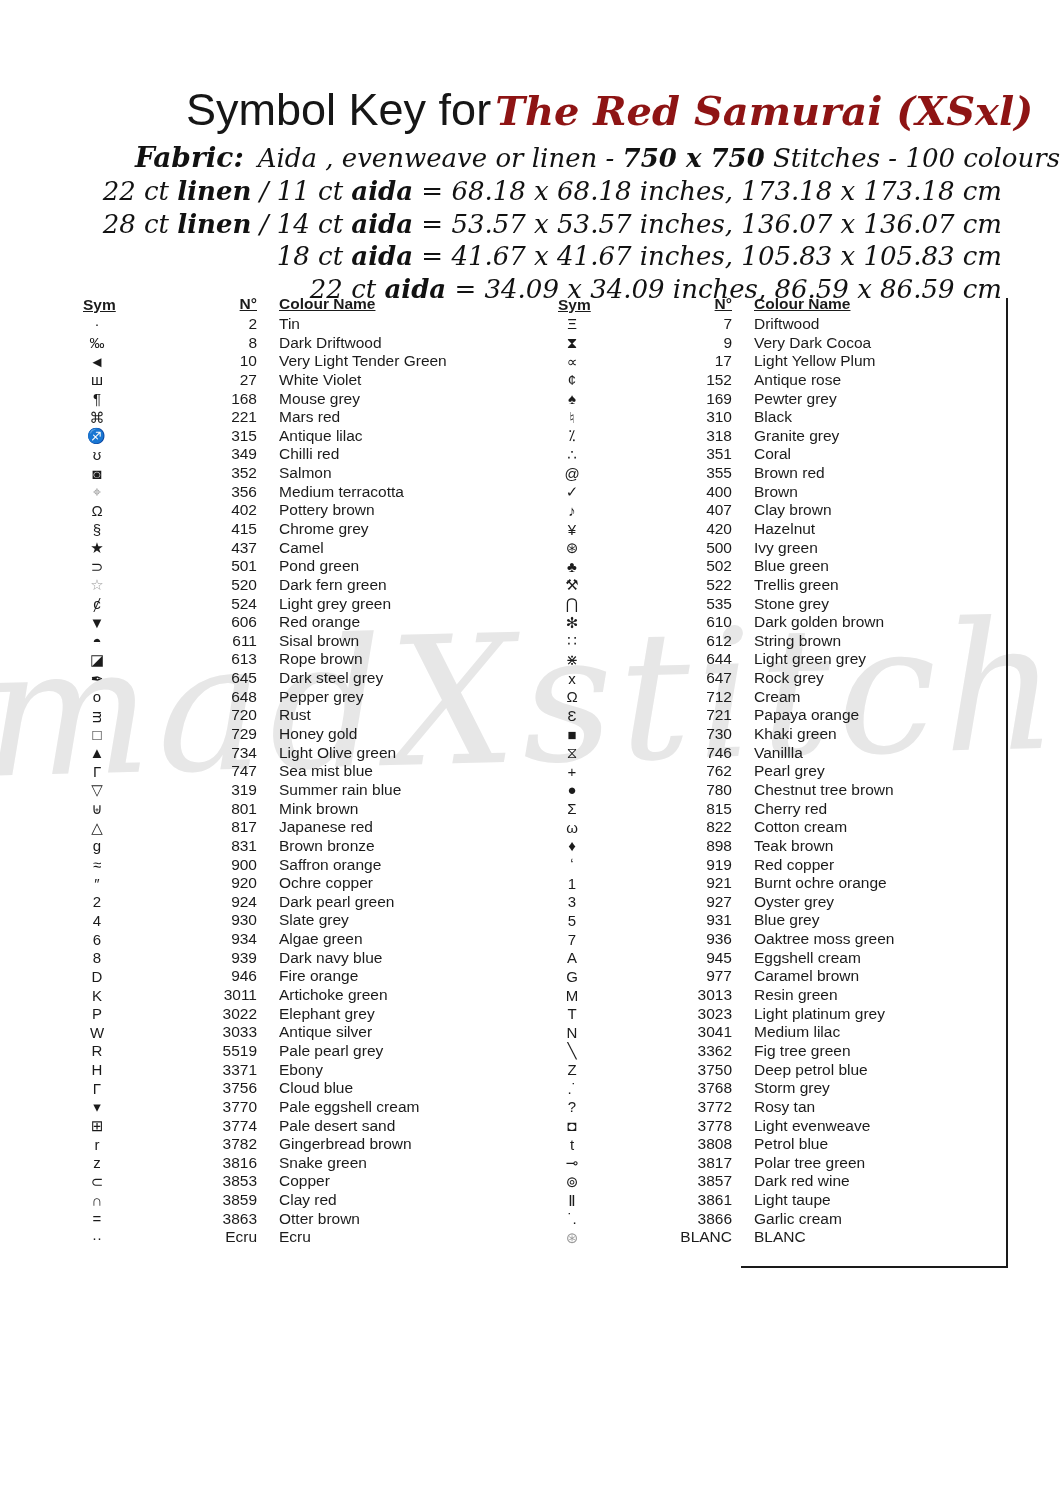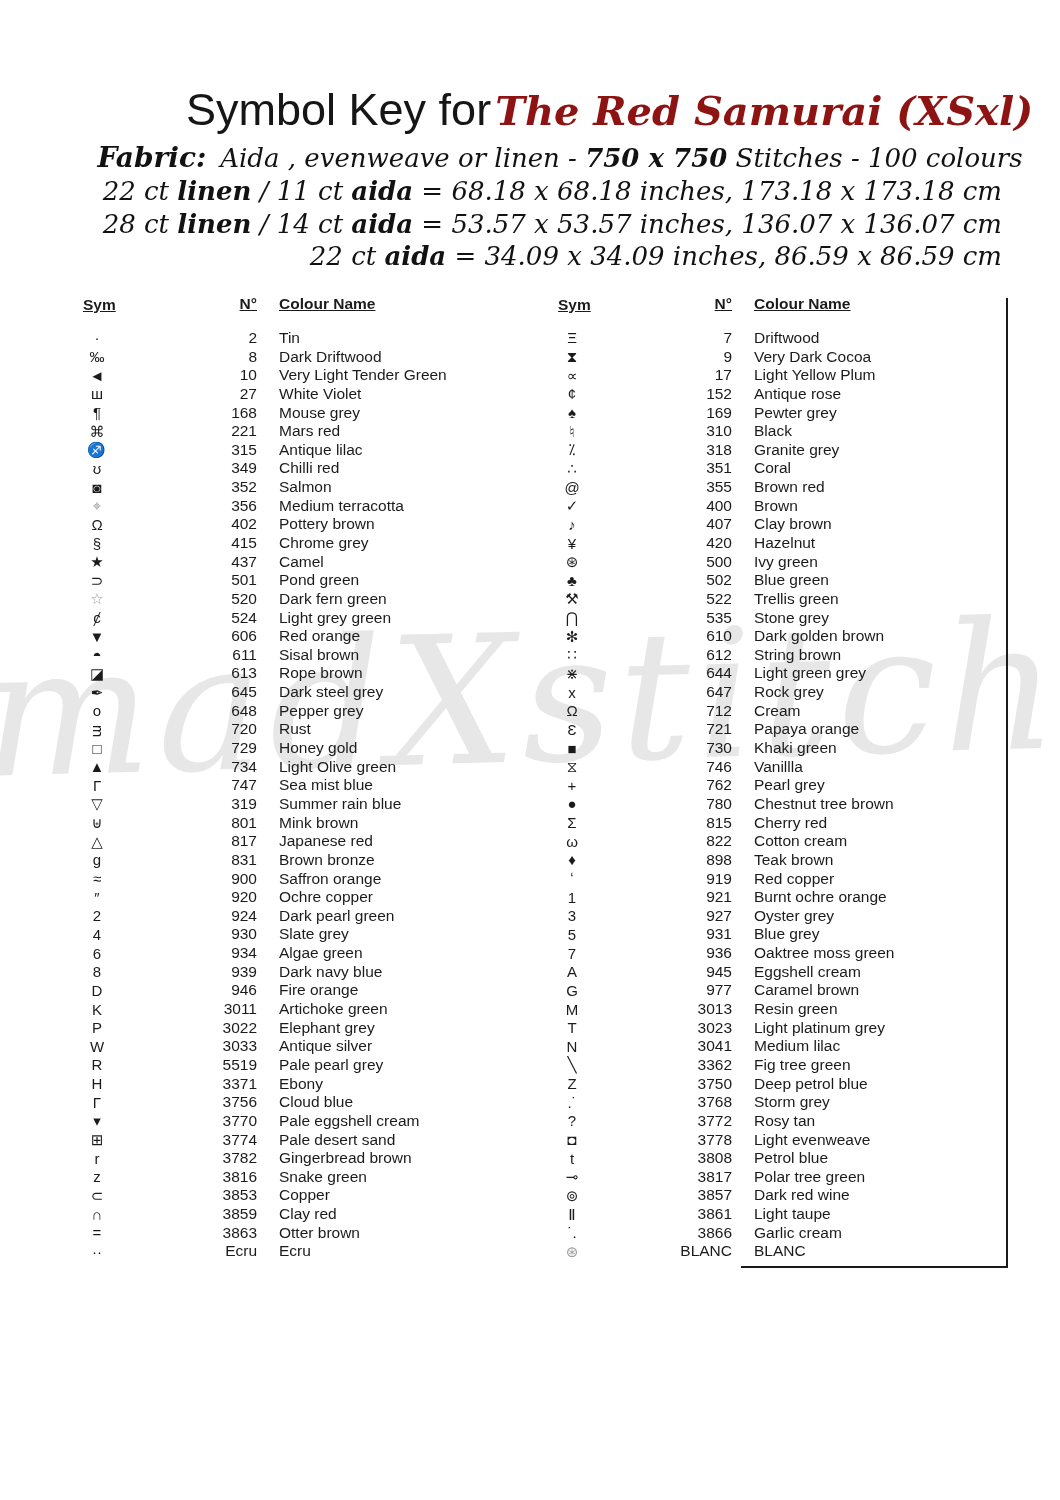--- a/index.html
+++ b/index.html
@@ -18,29 +18,29 @@
     position:absolute;left:158px;top:84px;z-index:2;white-space:nowrap;
     display:flex;align-items:baseline;
   }
   .title .prefix{font-size:45px;color:#161616;letter-spacing:0px;margin-left:28px;}
   .title .redname{
     font-family:"DejaVu Serif",serif;font-style:italic;font-weight:600;
     font-size:40px;margin-left:4px;
   }
   .fabric{position:absolute;left:0;top:141px;width:1060px;z-index:2;
     font-family:"DejaVu Serif",serif;font-style:italic;font-size:26px;color:#121212;}
-  .fabric .fline{padding-left:60px;text-align:center;height:35px;white-space:nowrap;}
+  .fabric .fline{padding-left:60px;text-align:right;height:35px;white-space:nowrap;}
   .fabric .fline .flabel{font-weight:bold;font-size:28px;margin-right:14px;}
   .fabric .sline{text-align:right;padding-right:58px;height:32.5px;white-space:nowrap;}
   .fabric .b{font-weight:bold;}
   .key{position:absolute;left:65px;top:295px;z-index:2;display:flex;}
   .kcol{width:472px;}
   .kcol.right{width:466px;margin-left:3px;}
   .krow,.khead{display:flex;align-items:center;height:18.65px;font-size:15.5px;}
-  .khead{font-weight:bold;margin-bottom:15px;}
+  .khead{font-weight:bold;margin-bottom:1px;}
   .khead span{text-decoration:underline;}
   .sym{width:64px;text-align:center;font-size:15px;line-height:1;}
   .sym.light{color:#9a9a9a;}
   .num{width:128px;text-align:right;}
   .name{flex:1;padding-left:22px;text-align:left;white-space:nowrap;}
   .khead .sym{text-align:left;padding-left:18px;box-sizing:border-box;font-size:15.5px;}
   .khead .name{white-space:nowrap;}
   .border-right{position:absolute;left:1006px;top:298px;width:2px;height:970px;background:#1a1a1a;z-index:3;}
   .border-bottom{position:absolute;left:741px;top:1266px;width:267px;height:2px;background:#1a1a1a;z-index:3;}
 </style>
@@ -54,20 +54,21 @@
   <span class="redname" style="color: rgb(142, 20, 20);">The Red Samurai (XSxl)</span>
 </div>
 
 <div class="fabric">
   <div class="fline">
     <span class="flabel">Fabric:</span><span><span>Aida , evenweave or  linen - </span><span class="b">750 x 750</span><span> Stitches - 100 colours</span></span>
   </div>
   <div>
       <div class="sline"><span>22 ct </span><span class="b">linen</span><span> / 11 ct </span><span class="b">aida</span><span> = 68.18 x 68.18 inches, 173.18 x 173.18 cm</span></div>
       <div class="sline"><span>28 ct </span><span class="b">linen</span><span> / 14 ct </span><span class="b">aida</span><span> = 53.57 x 53.57 inches, 136.07 x 136.07 cm</span></div>
+      <div class="sline"><span>18 ct </span><span class="b">aida</span><span>  = 41.67 x 41.67 inches, 105.83 x 105.83 cm</span></div>
       <div class="sline"><span>22 ct </span><span class="b">aida</span><span> = 34.09 x 34.09 inches, 86.59 x 86.59 cm</span></div>
     </div>
 </div>
 
 <div class="key">
   <div class="kcol">
     <div class="khead">
       <span class="sym">Sym</span>
       <span class="num">N°</span>
       <span class="name">Colour Name</span>

